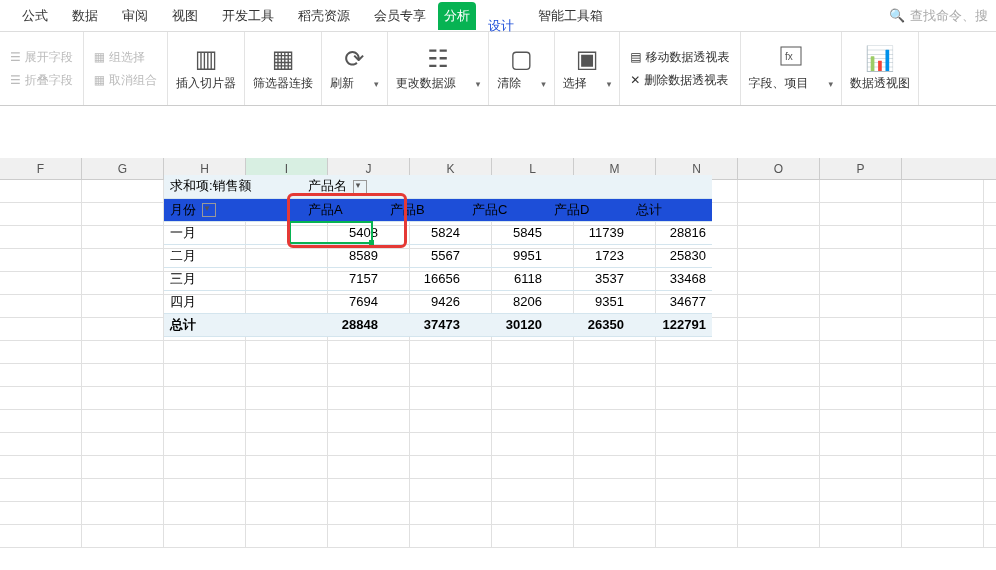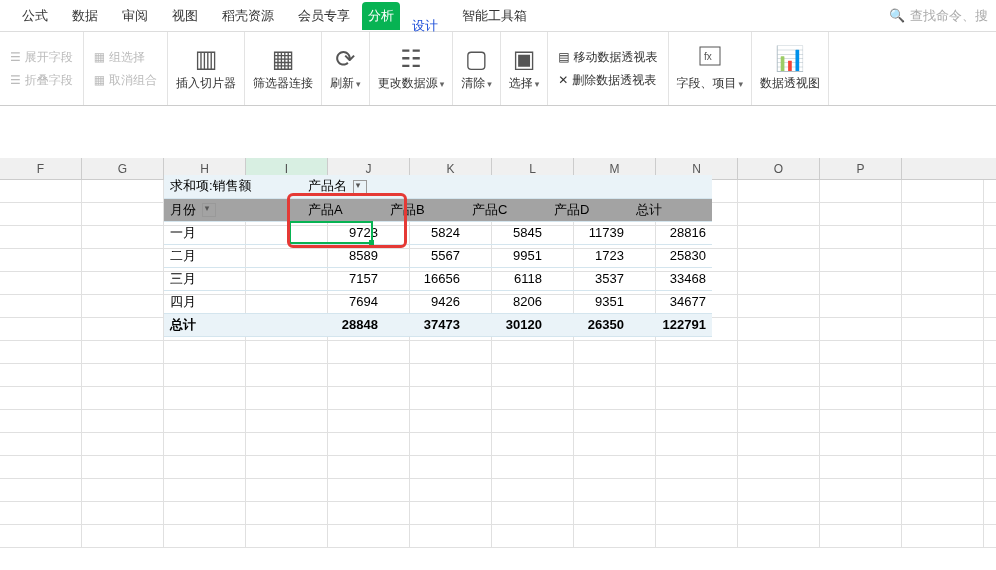--- a/index.html
+++ b/index.html
@@ -12,58 +12,59 @@
 .search-box { margin-left: auto; display: flex; align-items: center; color: #aaa; padding-right: 8px; font-size: 13px; }
 .search-box .sicon { margin-right: 4px; }
 
 .ribbon { display: flex; height: 74px; border-bottom: 1px solid #ccc; background: #fff; }
 .rgroup { display: flex; flex-direction: column; justify-content: center; padding: 4px 6px; border-right: 1px solid #e3e3e3; }
 .rgroup.row2 { gap: 2px; }
 .ritem { display: flex; align-items: center; gap: 4px; padding: 2px 4px; color: #333; font-size: 12px; white-space: nowrap; cursor: pointer; }
 .ritem.disabled { color: #bbb; }
 .rbig { display: flex; flex-direction: column; align-items: center; justify-content: center; padding: 4px 8px; gap: 2px; color: #333; font-size: 12px; cursor: pointer; border-right: 1px solid #e3e3e3; white-space: nowrap; }
 .rbig .ricon { font-size: 24px; color: #555; }
-.rbig .lbl { display: flex; align-items: center; gap: 2px; }
+.rbig .lbl { display: flex; align-items: center; gap: 20px; }
 .dd { font-size: 9px; color: #666; }
 
 .sheet-area { position: relative; height: 464px; overflow: hidden; }
 .colheaders { display: flex; height: 22px; background: #f0f0f0; border-bottom: 1px solid #ccc; }
 .colheaders.pushed { margin-top: 52px; }
 .ch { width: 82px; border-right: 1px solid #ccc; text-align: center; line-height: 22px; color: #555; font-size: 12px; flex-shrink: 0; }
 .ch.active { background: #d8efe2; border-bottom: 2px solid #07b353; }
 
 .grid { position: relative; }
 .row { display: flex; height: 23px; border-bottom: 1px solid #e0e0e0; }
 .cell { width: 82px; border-right: 1px solid #e0e0e0; padding: 0 4px; line-height: 23px; font-size: 13px; flex-shrink: 0; text-align: right; overflow: hidden; }
 
 .pivot { position: absolute; left: 164px; top: 69px; }
 .pivot table { border-collapse: collapse; }
 .pivot td { height: 23px; padding: 0 6px; font-size: 13px; border-bottom: 1px solid #d4e5ee; white-space: nowrap; }
 .pivot .hdr { background: #eaf3f8; font-weight: normal; text-align: left; }
-.pivot .hdr2 { background: #a3a3a3; text-align: left; }
+.pivot .hdr2 { background: #1d4ed8; text-align: left; }
 .pivot .num { text-align: right; }
 .pivot .tot { background: #eaf3f8; font-weight: bold; }
 .pivot .filter-icon { display: inline-block; width: 14px; height: 14px; border: 1px solid #999; vertical-align: middle; margin-left: 2px; position: relative; }
 .pivot .filter-icon::after { content: "▾"; font-size: 9px; position: absolute; left: 2px; top: -1px; color: #555; }
 .pivot .wide { width: 138px; }
 .pivot .colw { width: 82px; }
 
 .cursor-cell { position: absolute; border: 2px solid #07b353; background: rgba(255,255,255,0); pointer-events: none; }
 .cursor-cell .handle { position: absolute; right: -3px; bottom: -3px; width: 5px; height: 5px; background: #07b353; }
 
 .highlight-box { position: absolute; border: 3px solid #e53935; border-radius: 6px; pointer-events: none; }
 </style>
 </head>
 <body>
 
 <div class="tabs" id="tabsRow">
     <div class="tab">公式</div>
     <div class="tab">数据</div>
     <div class="tab">审阅</div>
     <div class="tab">视图</div>
+    <div class="tab">开发工具</div>
     <div class="tab">稻壳资源</div>
     <div class="tab">会员专享</div>
     <div class="tab active">分析</div>
     <div class="tab green">设计</div>
     <div class="tab">智能工具箱</div>
     <div class="search-box">
       <span class="sicon">🔍</span>
       <span>查找命令、搜</span>
     </div>
   </div>
@@ -406,21 +407,21 @@
           <tr>
             <td class="hdr2 wide">月份 <span class="filter-icon"></span></td>
             <td class="hdr2 colw">产品A</td>
             <td class="hdr2 colw">产品B</td>
             <td class="hdr2 colw">产品C</td>
             <td class="hdr2 colw">产品D</td>
             <td class="hdr2 colw">总计</td>
           </tr>
           <tr>
             <td class="wide">一月</td>
-            <td class="num colw">9723</td>
+            <td class="num colw">5408</td>
             <td class="num colw">5824</td>
             <td class="num colw">5845</td>
             <td class="num colw">11739</td>
             <td class="num colw">28816</td>
           </tr>
           <tr>
             <td class="wide">二月</td>
             <td class="num colw">8589</td>
             <td class="num colw">5567</td>
             <td class="num colw">9951</td>

